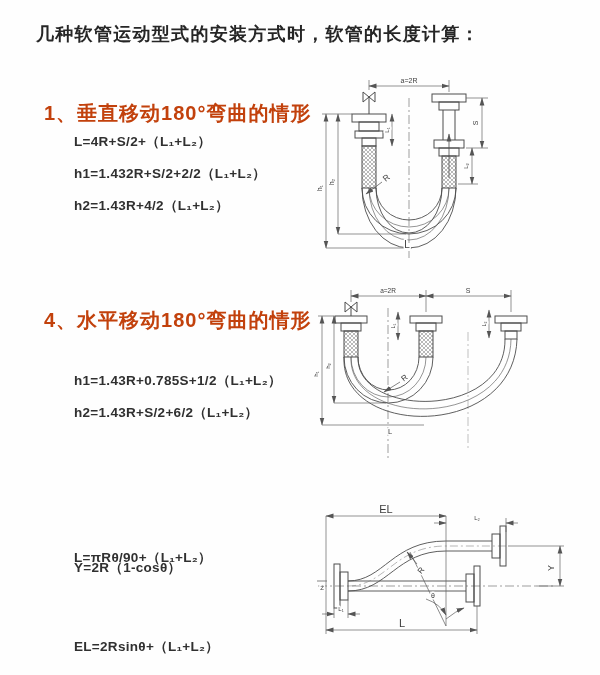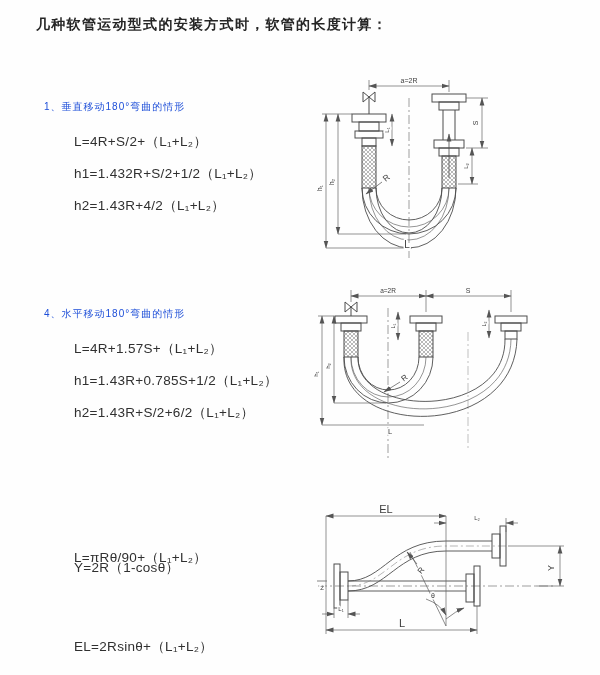--- a/index.html
+++ b/index.html
@@ -1,51 +1,50 @@
 <!DOCTYPE html>
 <html><head>
 <meta charset="utf-8">
 <style>
   html,body { margin:0; padding:0; background:#ffffff; }
   .page {
     position:relative; width:600px; height:675px; background:#fefefe;
     font-family:"Liberation Sans", sans-serif; color:#2e2e2e; overflow:hidden;
   }
   .title {
-    position:absolute; left:36px; top:16px; font-size:14px; font-weight:bold;
+    position:absolute; left:36px; top:22px; font-size:18px; font-weight:bold;
     letter-spacing:1.3px; color:#262626;
   }
   .sec-heading {
-    position:absolute; left:44px; font-size:10px; font-weight:normal;
-    letter-spacing:1px; color:#1d4ed8;
+    position:absolute; left:44px; font-size:20px; font-weight:bold;
+    letter-spacing:1px; color:#c2410c;
   }
   .formula {
-    position:absolute; left:74px; font-size:13.5px; letter-spacing:0.3px; color:#303030;
+    position:absolute; left:74px; font-size:13.5px; letter-spacing:0.3px; color:#303030;font-weight:bold;
   }
   .diagram { position:absolute; }
   svg { display:block; }
   svg text {
     font-family:"Liberation Sans", sans-serif; fill:#3c3c3c;
   }
   .halo { paint-order:stroke; stroke:#fefefe; stroke-width:3px; stroke-linejoin:round; }
 </style>
 </head>
 <body>
 
 <div class="page">
 
   <div class="title">几种软管运动型式的安装方式时，软管的长度计算：</div>
 
   <div class="sec-heading" style="top:100px">1、垂直移动180°弯曲的情形</div>
   <div class="formula" style="top:133px">L=4R+S/2+（L₁+L₂）</div>
-  <div class="formula" style="top:165px">h1=1.432R+S/2+1/2（L₁+L₂）</div>
+  <div class="formula" style="top:165px">h1=1.432R+S/2+2/2（L₁+L₂）</div>
   <div class="formula" style="top:197px">h2=1.43R+4/2（L₁+L₂）</div>
 
   <div class="sec-heading" style="top:307px">4、水平移动180°弯曲的情形</div>
-  <div class="formula" style="top:340px">L=4R+1.57S+（L₁+L₂）</div>
   <div class="formula" style="top:372px">h1=1.43R+0.785S+1/2（L₁+L₂）</div>
   <div class="formula" style="top:404px">h2=1.43R+S/2+6/2（L₁+L₂）</div>
 
   <div class="formula" style="top:549px">L=πRθ/90+（L₁+L₂）</div>
   <div class="formula" style="top:559px">Y=2R（1-cosθ）</div>
   <div class="formula" style="top:638px">EL=2Rsinθ+（L₁+L₂）</div>
 
   <div class="diagram" style="left:306px; top:70px">
     <svg width="292" height="195" viewBox="0 0 292 195">
       <defs>

